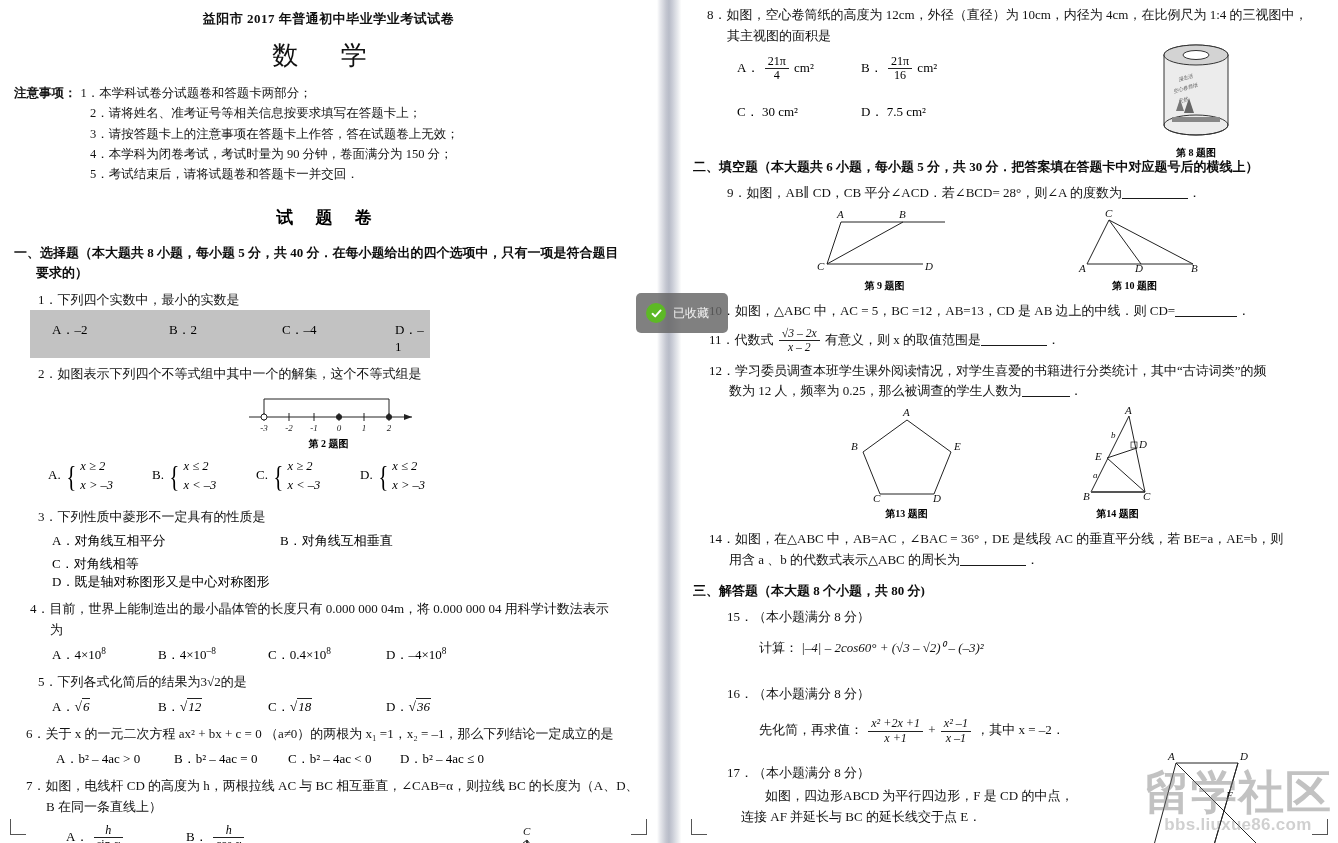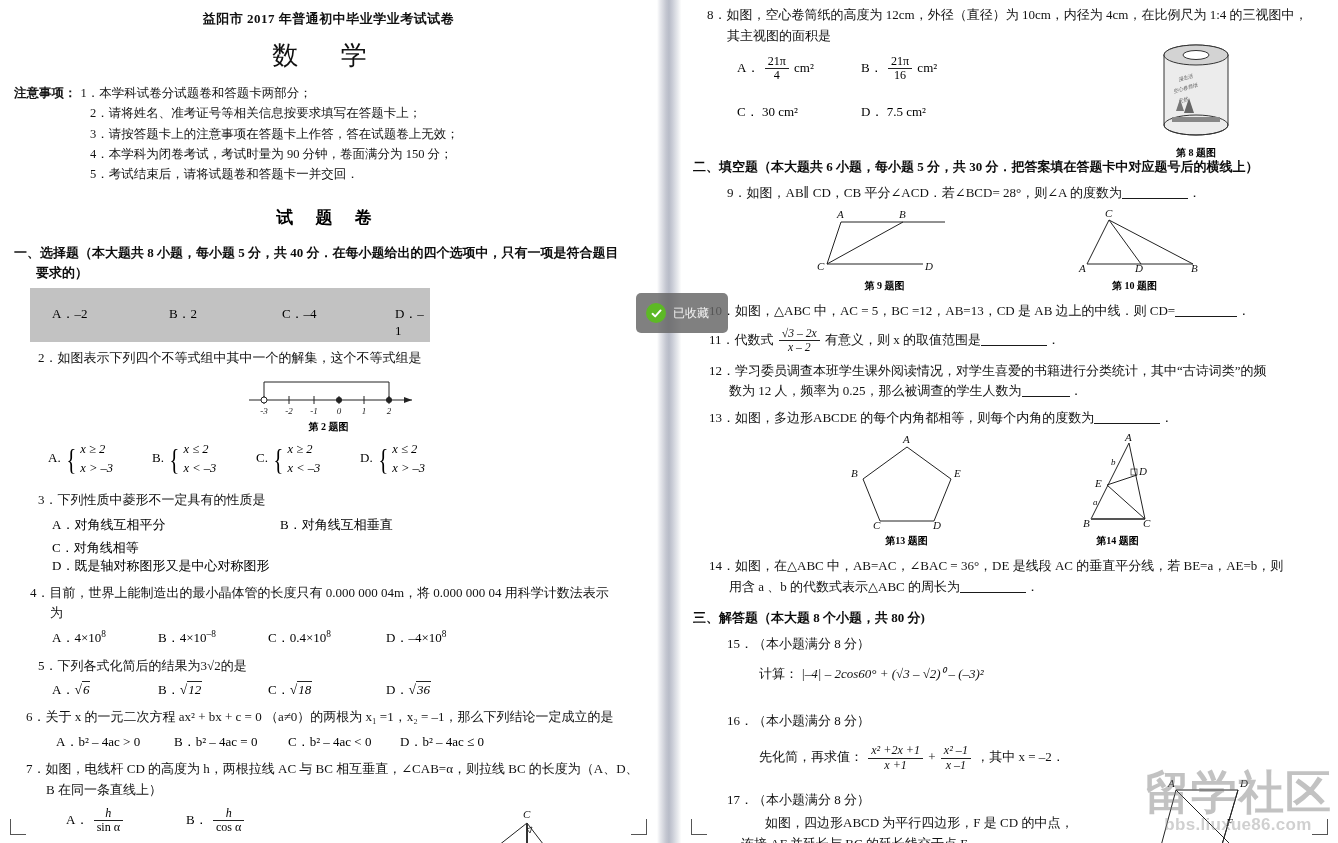--- a/index.html
+++ b/index.html
@@ -69,21 +69,21 @@
     line-height: 1.55; margin: 8px 0 4px 0;
   }
   .section-head .cont { display: block; padding-left: 22px; }
   .q { font-size: 13px; line-height: 1.6; color: #121212; margin: 6px 0 0 0; padding-left: 24px; }
   .q .qnum { }
   .q .cont2 { display: block; padding-left: 20px; }
   .r-q { padding-left: 34px; }
   .opts { display: flex; padding-left: 38px; margin-top: 5px; font-size: 13px; }
   .opts > div { }
   .opt-hl { background: #c2c2c2; padding: 3px 0 3px 0; margin-left: 16px; width: 400px; }
-  .opt-hl .opts { padding-left: 22px; margin-top: 14px; }
+  .opt-hl .opts { padding-left: 22px; margin-top: 8px; }
   .mi { font-style: italic; font-family: "Liberation Serif", serif; }
   .sup { font-size: .72em; vertical-align: super; }
 
   
   .frac { display: inline-block; vertical-align: middle; text-align: center; font-size: .93em; line-height: 1.12; margin: 0 2px; }
   .frac .num { display: block; border-bottom: 1px solid #222; padding: 0 3px; }
   .frac .den { display: block; padding: 0 3px; }
   .sqrt { display: inline-block; }
   .sqrt > .rad { font-size: 1.05em; }
   .sqrt > .bar { border-top: 1px solid #222; padding: 0 1px; }
@@ -175,20 +175,23 @@
         </ul>
       </div>
 
       <div class="paper-head cn">试 题 卷</div>
 
       <div class="section-head">
         <span>一、选择题（本大题共 8 小题，每小题 5 分，共 40 分．在每小题给出的四个选项中，只有一项是符合题目</span>
         <span class="cont">要求的）</span>
       </div>
 
+      <div class="q">
+        <span class="qnum">1．</span><span>下列四个实数中，最小的实数是</span>
+      </div>
       <div class="opt-hl">
         <div class="opts">
           <div style="width:118px">A．–2</div>
           <div style="width:114px">B．2</div>
           <div style="width:114px">C．–4</div>
           <div>D．–1</div>
         </div>
       </div>
 
       <div class="q">
@@ -474,23 +477,20 @@
         <span>11．</span><span>代数式</span>
         <span class="frac" style="font-size:.9em"><span class="num mi">√3 – 2x</span><span class="den mi">x – 2</span></span>
         <span>有意义，则 x 的取值范围是</span><span class="fillline" style="width:66px"></span><span>．</span>
       </div>
 
       <div class="q" style="padding-left:16px;margin-top:6px">
         <span>12．</span><span>学习委员调查本班学生课外阅读情况，对学生喜爱的书籍进行分类统计，其中“古诗词类”的频</span>
         <span class="cont2"><span>数为 12 人，频率为 0.25，那么被调查的学生人数为</span><span class="fillline" style="width:48px"></span><span>．</span></span>
       </div>
 
-      <div class="q" style="padding-left:16px;margin-top:6px">
-        <span>13．</span><span>如图，多边形ABCDE 的每个内角都相等，则每个内角的度数为</span><span class="fillline" style="width:66px"></span><span>．</span>
-      </div>
 
       <div style="display:flex;justify-content:center;gap:96px;margin-top:4px">
         <div>
           <svg width="120" height="96" viewBox="0 0 120 96">
             <polygon points="60,14 104,46 87,88 33,88 16,46" fill="none" stroke="#222" stroke-width="1"></polygon>
             <g font-size="11" fill="#111">
               <text x="56" y="10">A</text>
               <text x="4" y="44">B</text>
               <text x="107" y="44">E</text>
               <text x="26" y="96">C</text>

